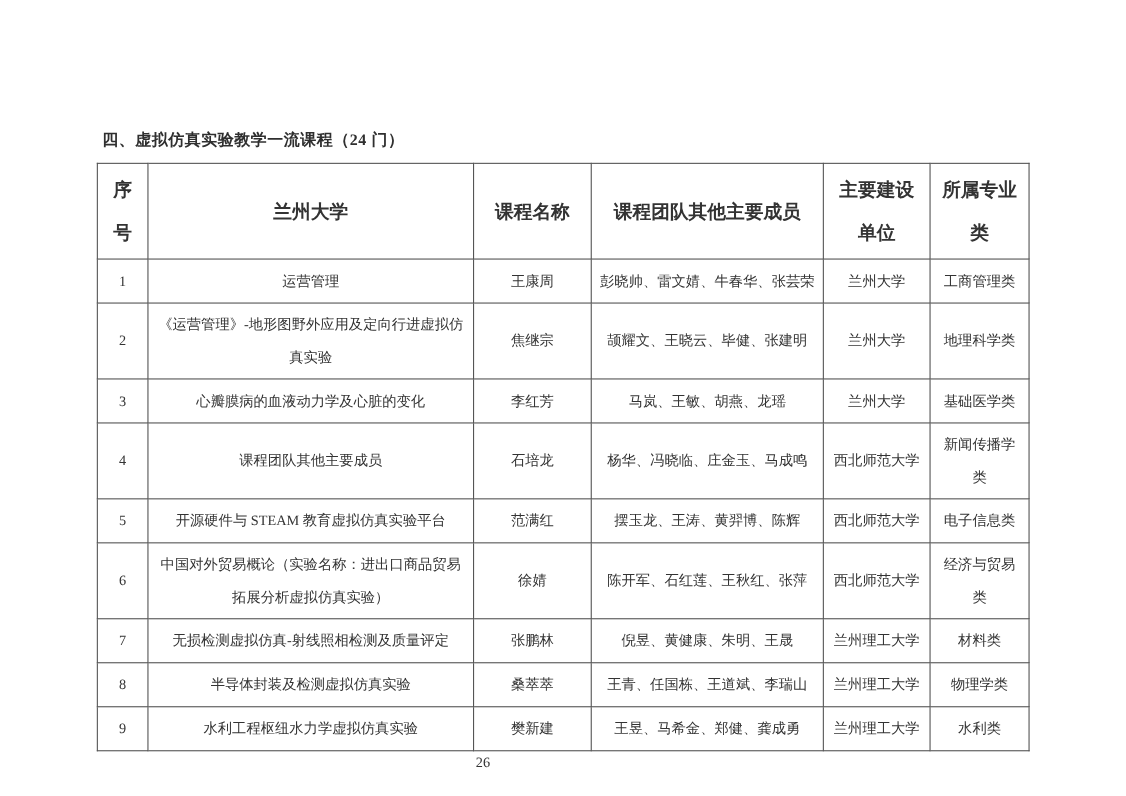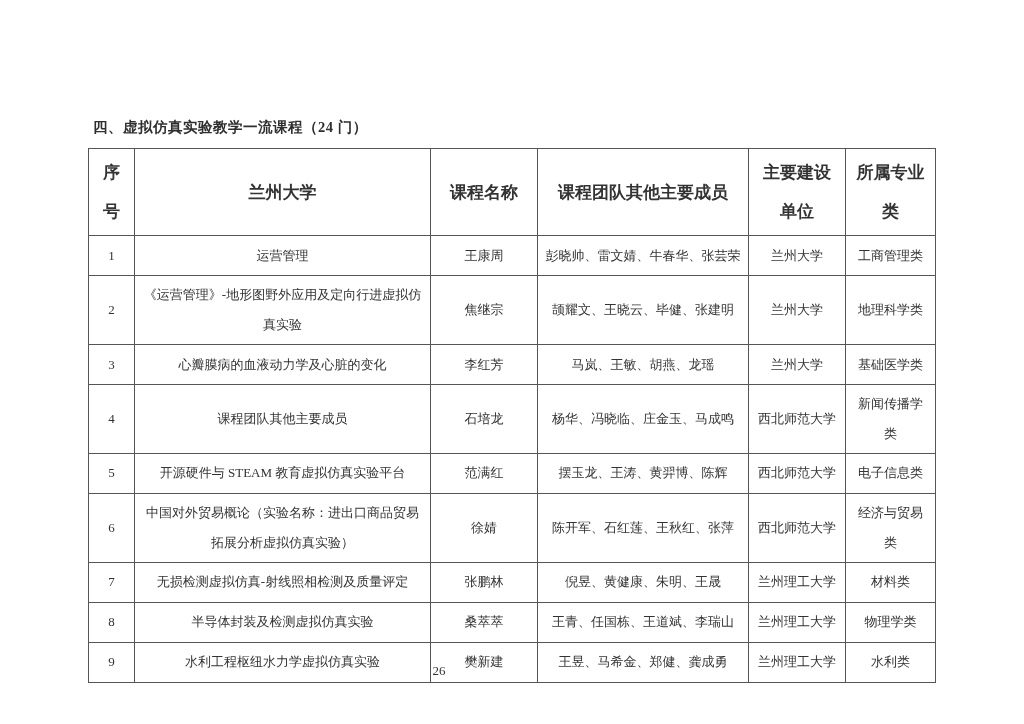--- a/index.html
+++ b/index.html
@@ -57,21 +57,21 @@
   col.c0 { width: 46px; }
   col.c1 { width: 296px; }
   col.c2 { width: 107px; }
   col.c3 { width: 211px; }
   col.c4 { width: 97px; }
   col.c5 { width: 90px; }
   .page-number {
     position: absolute;
     left: 0;
     right: 0;
-    top: 663px;
+    top: 685px;
     text-align: center;
     font-size: 13px;
     color: #333333;
   }
 </style>
 </head>
 <body>
 
 <div class="page">
 

